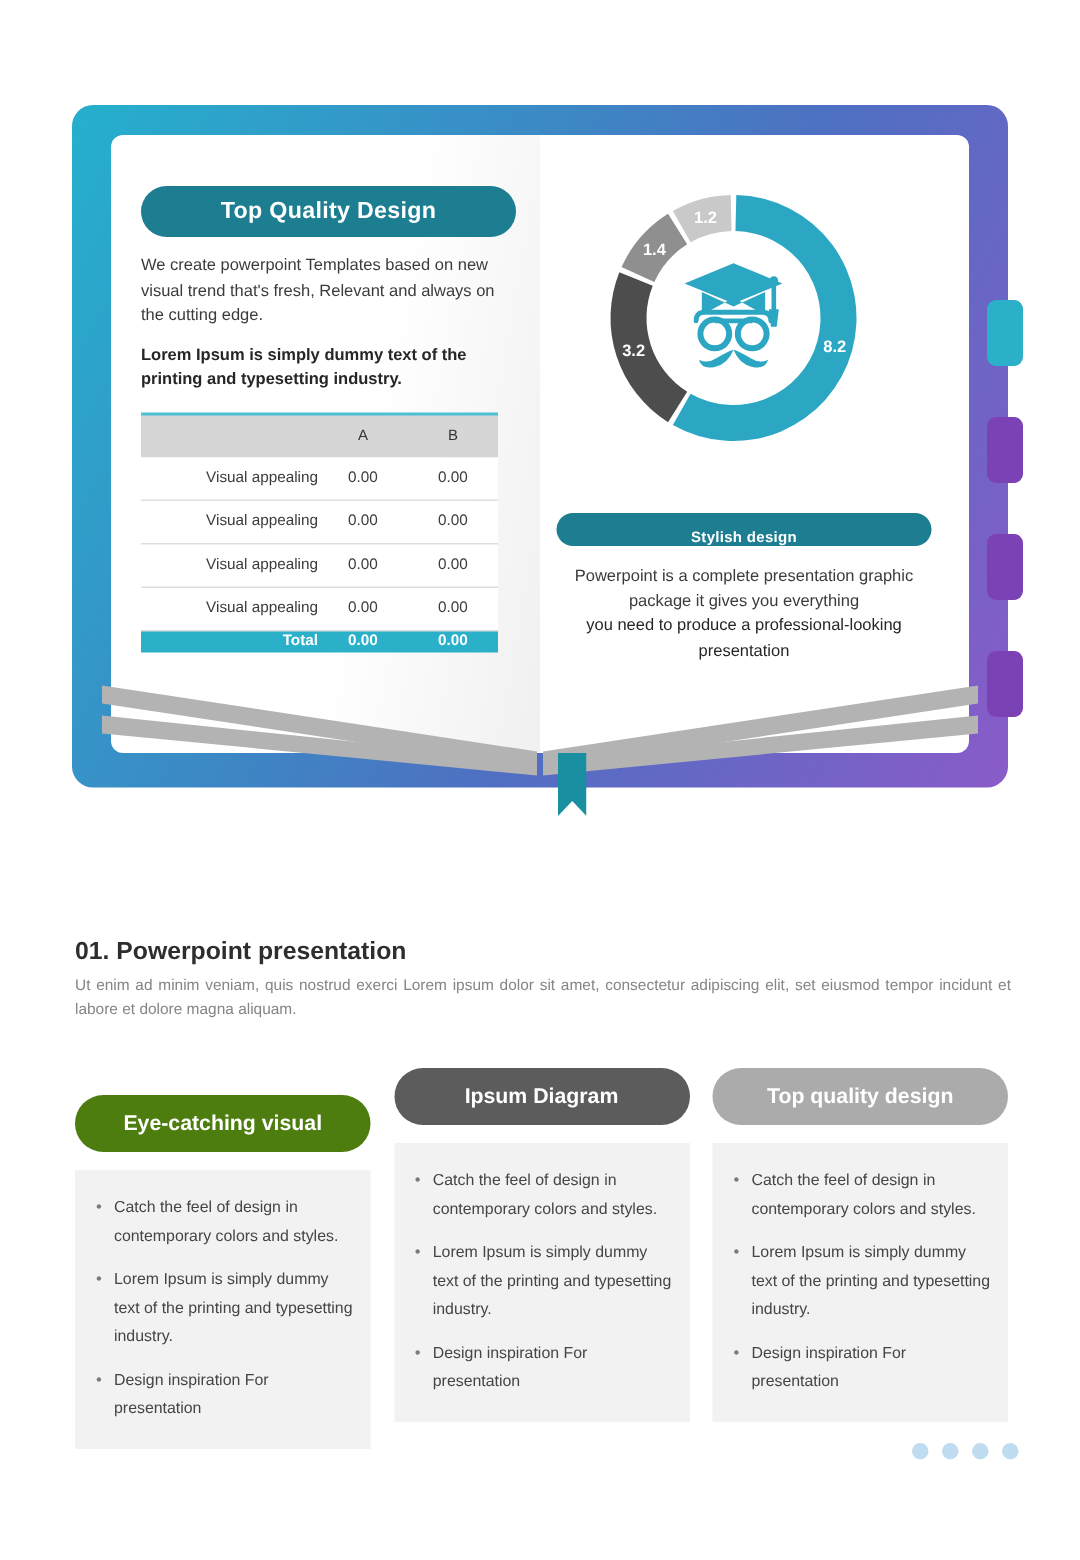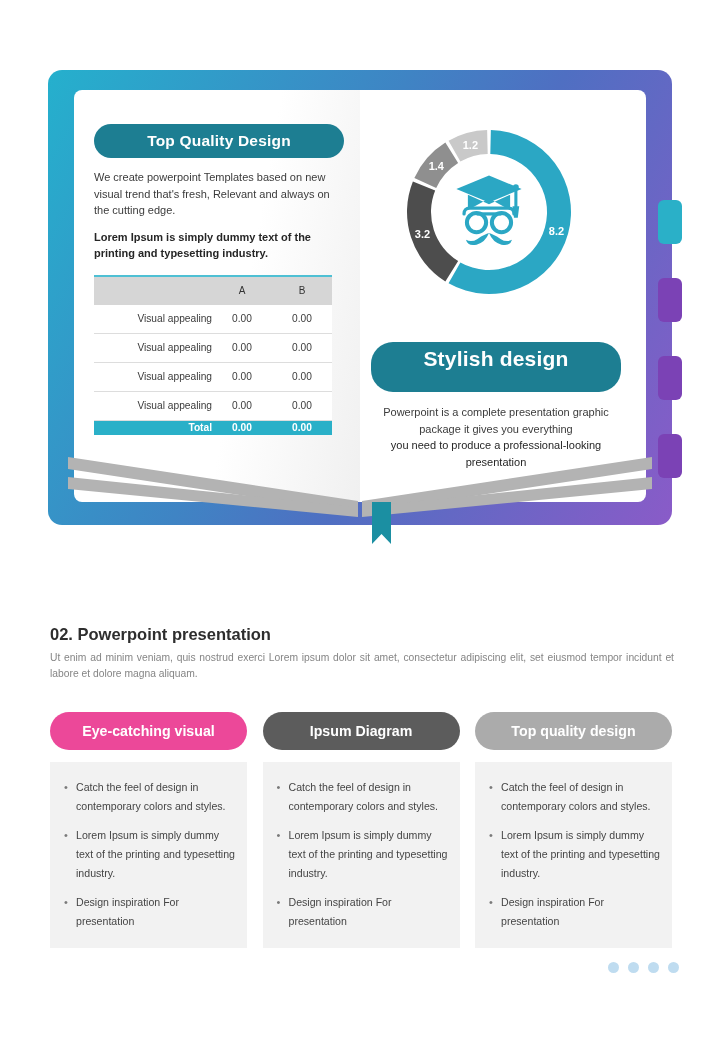--- a/index.html
+++ b/index.html
@@ -169,23 +169,23 @@
     width: 230px;
     height: 200px;
   }
   #stylish-block {
     position: absolute;
     left: 297px;
     top: 252px;
     width: 250px;
   }
   #stylish-pill {
-    height: 50px;
+    height: 22px;
     line-height: 34px;
-    font-size: 21px;
+    font-size: 10px;
     background: #1d7e92;
   }
   #stylish-text {
     margin-top: 12px;
     text-align: center;
     font-size: 11px;
     line-height: 16.5px;
     color: #3b3b3b;
   }
   #stylish-text .bold {
@@ -392,28 +392,28 @@
     <path d="M0,22 L0,34 L290,62 L290,52 Z" fill="#b3b3b3"></path>
     <path d="M584,2 L584,14 L294,58 L294,46 Z" fill="#b3b3b3"></path>
     <path d="M584,22 L584,34 L294,62 L294,52 Z" fill="#b3b3b3"></path>
   </svg>
 
   <svg id="bookmark-ribbon" viewBox="0 0 19 42" style="position:absolute;left:324px;top:432px;">
     <path d="M0,0 L19,0 L19,42 L9.5,32 L0,42 Z" fill="#1b8fa2"></path>
   </svg>
 </div>
 
-<div id="section-heading">02. Powerpoint presentation</div>
+<div id="section-heading">01. Powerpoint presentation</div>
 
 <div id="section-sub">Ut enim ad minim veniam, quis nostrud exerci  Lorem ipsum dolor sit amet, consectetur adipiscing elit, set eiusmod tempor incidunt et labore et dolore magna aliquam.</div>
 
 <div id="cards-row">
 
   <div class="card-col">
-    <div class="card-pill" style="background: #ec4899;">Eye-catching visual</div>
+    <div class="card-pill" style="background: #4d7c0f; margin-top: 18px;">Eye-catching visual</div>
     <div class="card-body">
       <ul>
         <li>Catch the feel of design in contemporary colors and styles.</li>
         <li>Lorem Ipsum is simply dummy text of the printing and typesetting industry.</li>
         <li>Design inspiration For presentation</li>
       </ul>
     </div>
   </div>
 
   <div class="card-col">

